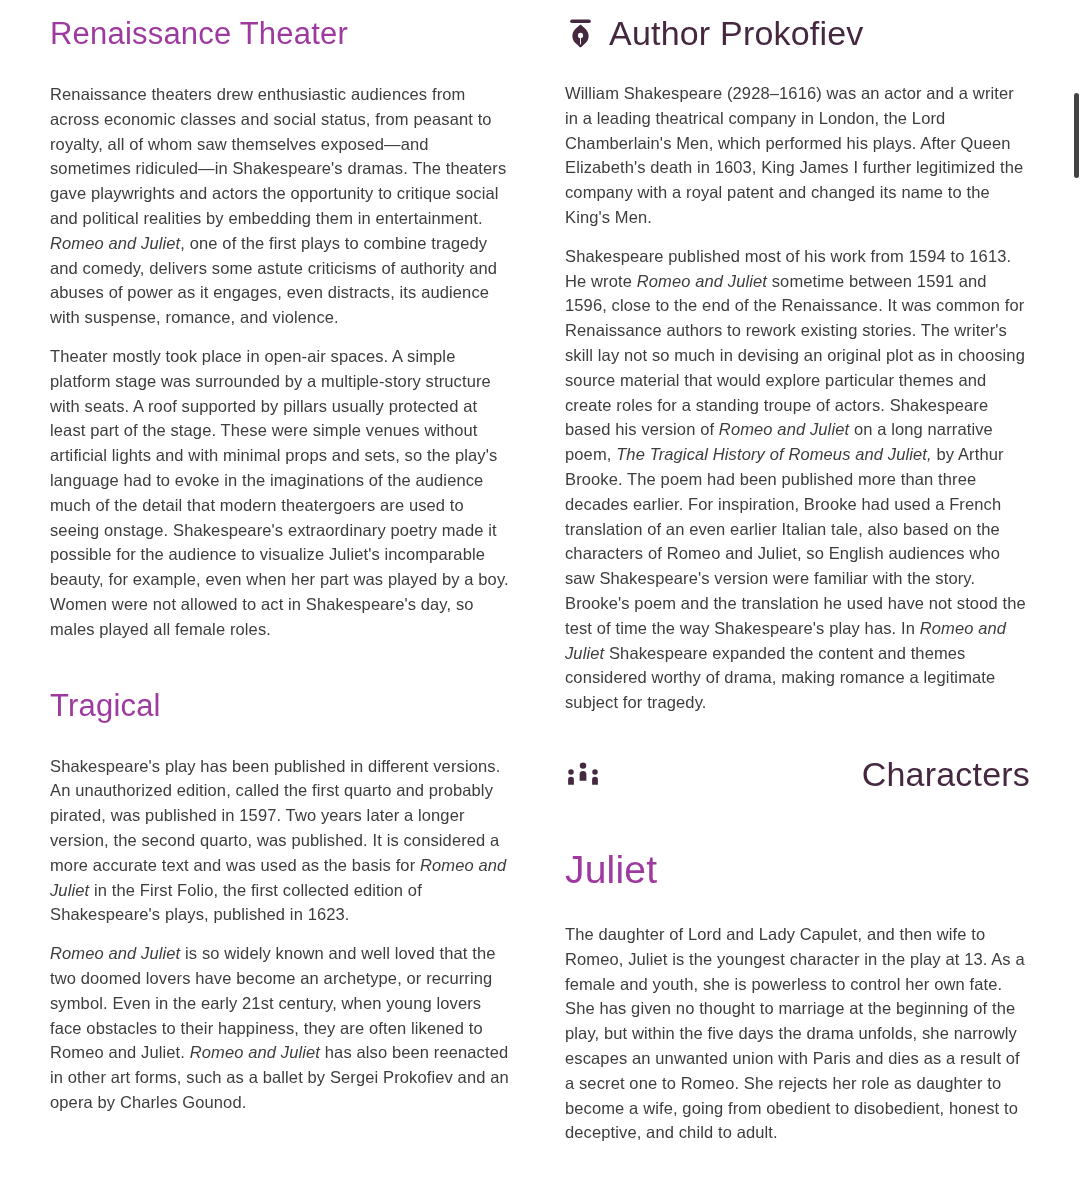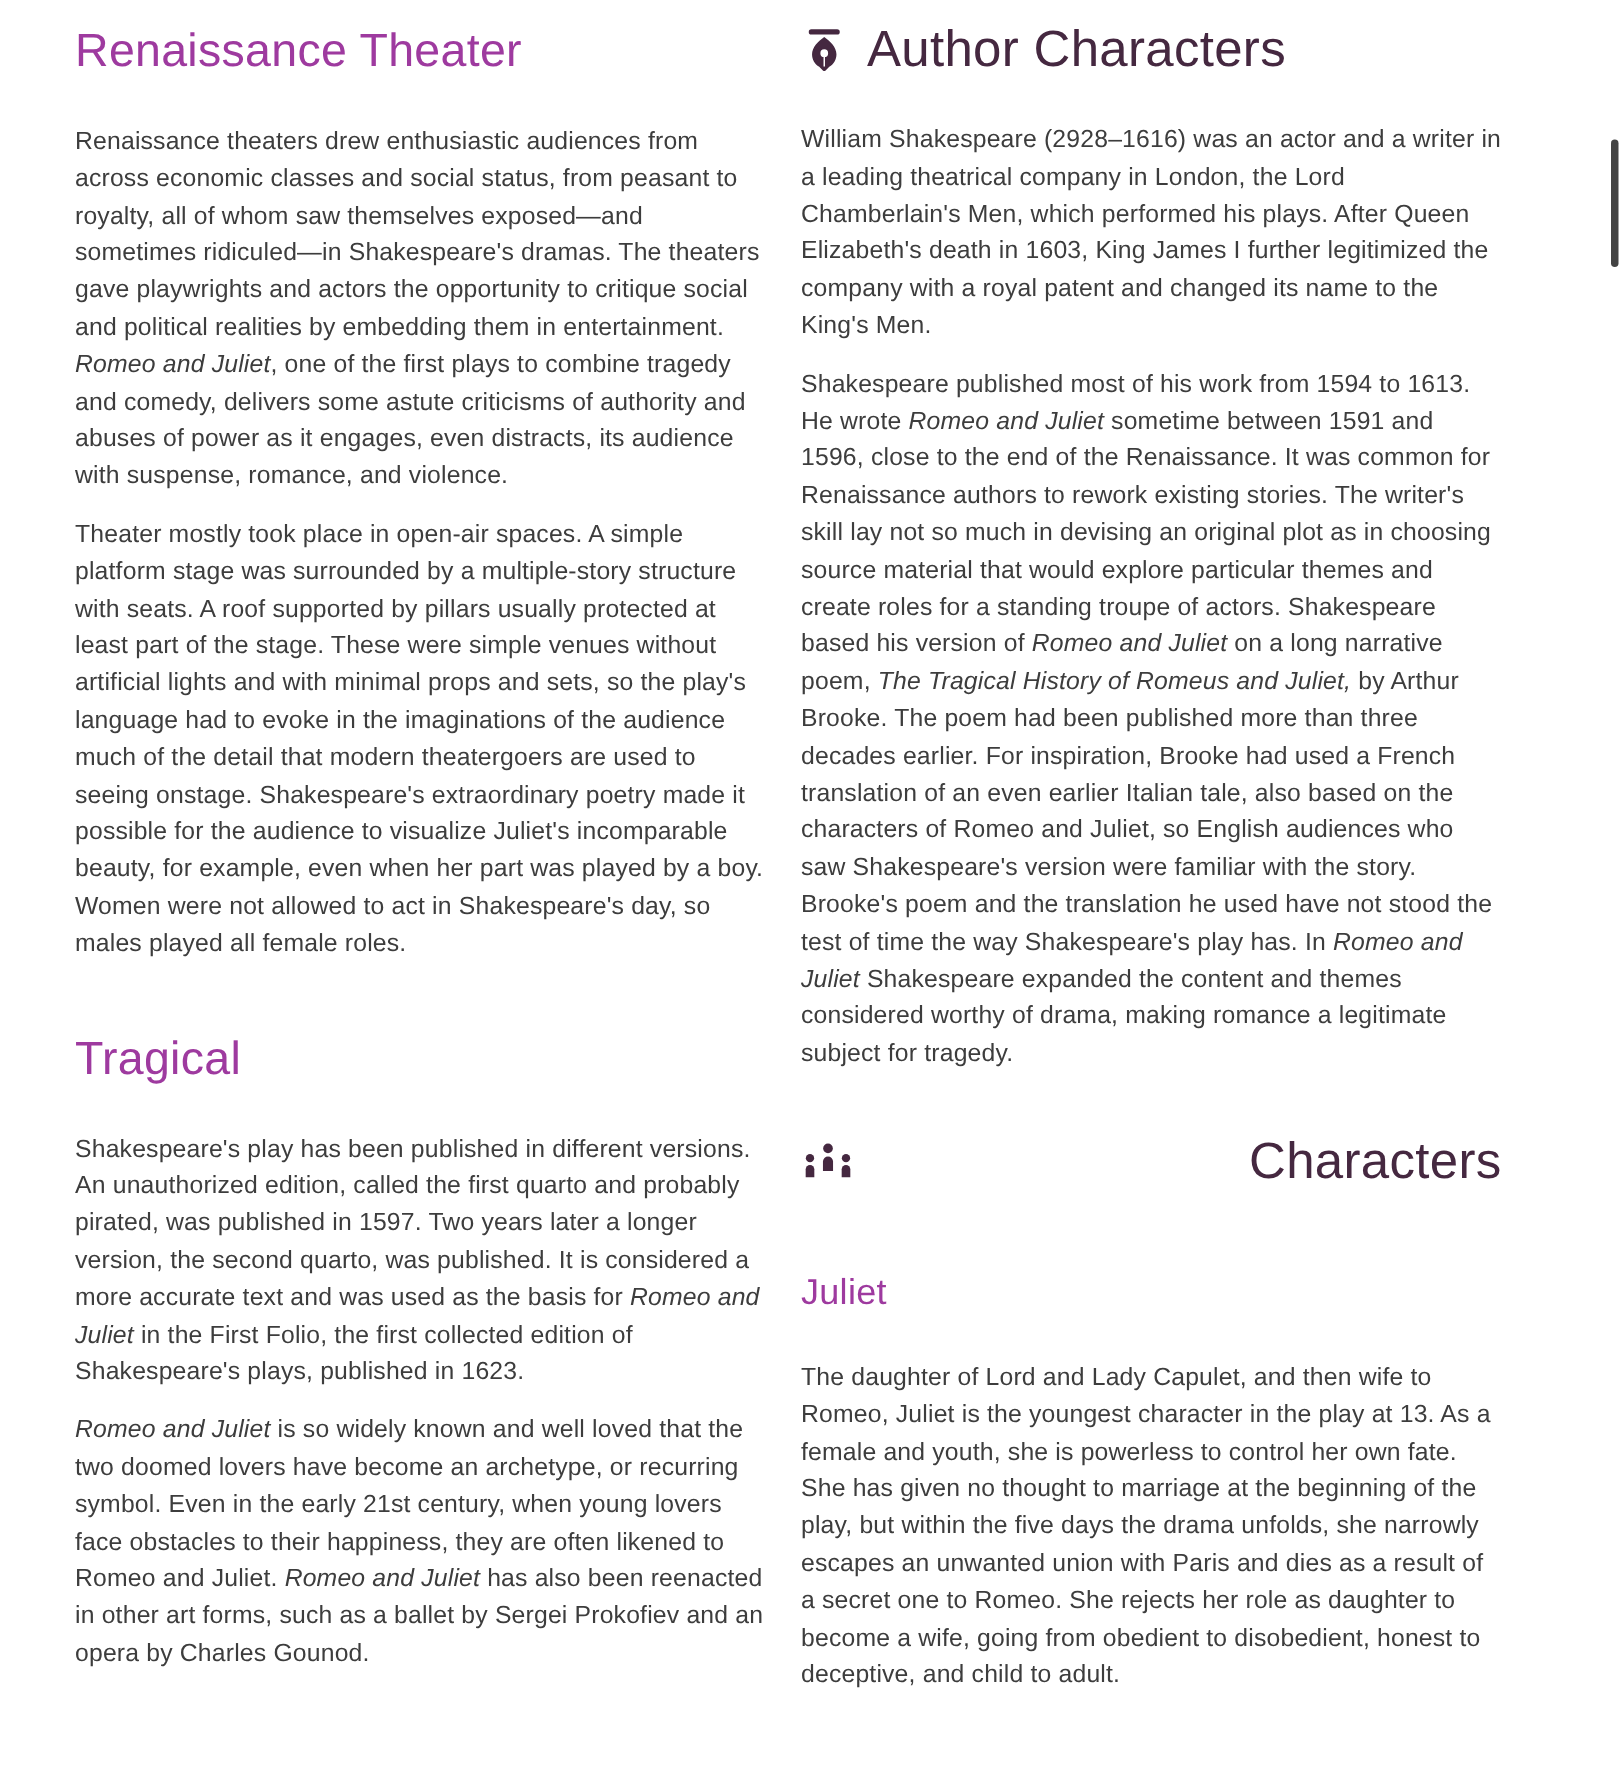--- a/index.html
+++ b/index.html
@@ -10,21 +10,21 @@
   body {
     width: 1080px;
     height: 1186px;
     overflow: hidden;
     position: relative;
     font-family: "Liberation Sans", sans-serif;
     color: #3d3d3d;
   }
   .page {
     display: flex;
-    gap: 21px;
+    gap: 52px;
     padding: 14px 50px 0 50px;
     box-sizing: border-box;
     width: 1080px;
   }
   .col { flex: 1; min-width: 0; }
   .col-left  { max-width: 463px; }
   .col-right { max-width: 467px; }
 
   p.body {
     font-size: 16.5px;
@@ -35,21 +35,21 @@
   p.body i { font-style: italic; }
 
   h2.accent {
     color: #9e3a9f;
     font-size: 31px;
     font-weight: 400;
     letter-spacing: 0.2px;
     margin: 46px 0 30px 0;
   }
   h2.accent.first { margin-top: 2px; }
-  h2.accent.sub { font-size: 24px; margin: 54px 0 30px 0; }
+  h2.accent.sub { font-size: 39px; margin: 54px 0 30px 0; }
 
   h1.dark {
     color: #452840;
     font-size: 34px;
     font-weight: 400;
     letter-spacing: 0.2px;
     margin: 0 0 28px 0;
     display: flex;
     align-items: center;
     gap: 13px;
@@ -99,21 +99,21 @@
   <div class="col col-right">
 
     <h1 class="dark">
       <span class="icon">
         <svg viewBox="0 0 24 24" width="31" height="31" aria-hidden="true">
           <rect x="4" y="1.2" width="16" height="2.7" rx="1.35"></rect>
           <path fill-rule="evenodd" d="M12 5.1 C 8.9 7.4 5.7 10.3 5.7 14 C 5.7 16.7 7 19 9.4 20.5 L 11.3 22.4 C 11.7 22.8 12.3 22.8 12.7 22.4 L 14.6 20.5 C 17 19 18.3 16.7 18.3 14 C 18.3 10.3 15.1 7.4 12 5.1 Z M 12 15.5 A 2 2 0 0 1 12 11.5 A 2 2 0 0 1 12 15.5 Z"></path>
           <rect x="11.62" y="15.2" width="0.76" height="5.2" fill="#ffffff"></rect>
         </svg>
       </span>
-      <span>Author Characters</span>
+      <span>Author Prokofiev</span>
     </h1>
 
     <p class="body">William Shakespeare (2928–1616) was an actor and a writer in a leading theatrical company in London, the Lord Chamberlain's Men, which performed his plays. After Queen Elizabeth's death in 1603, King James I further legitimized the company with a royal patent and changed its name to the King's Men.</p>
 
     <p class="body">Shakespeare published most of his work from 1594 to 1613. He wrote <i>Romeo and Juliet</i> sometime between 1591 and 1596, close to the end of the Renaissance. It was common for Renaissance authors to rework existing stories. The writer's skill lay not so much in devising an original plot as in choosing source material that would explore particular themes and create roles for a standing troupe of actors. Shakespeare based his version of <i>Romeo and Juliet</i> on a long narrative poem, <i>The Tragical History of Romeus and Juliet,</i> by Arthur Brooke. The poem had been published more than three decades earlier. For inspiration, Brooke had used a French translation of an even earlier Italian tale, also based on the characters of Romeo and Juliet, so English audiences who saw Shakespeare's version were familiar with the story. Brooke's poem and the translation he used have not stood the test of time the way Shakespeare's play has. In <i>Romeo and Juliet</i> Shakespeare expanded the content and themes considered worthy of drama, making romance a legitimate subject for tragedy.</p>
 
     <h1 class="dark characters">
       <span class="icon">
         <svg viewBox="0 0 30 24" width="36" height="29" aria-hidden="true">
           <circle cx="15" cy="4.6" r="2.7"></circle>

